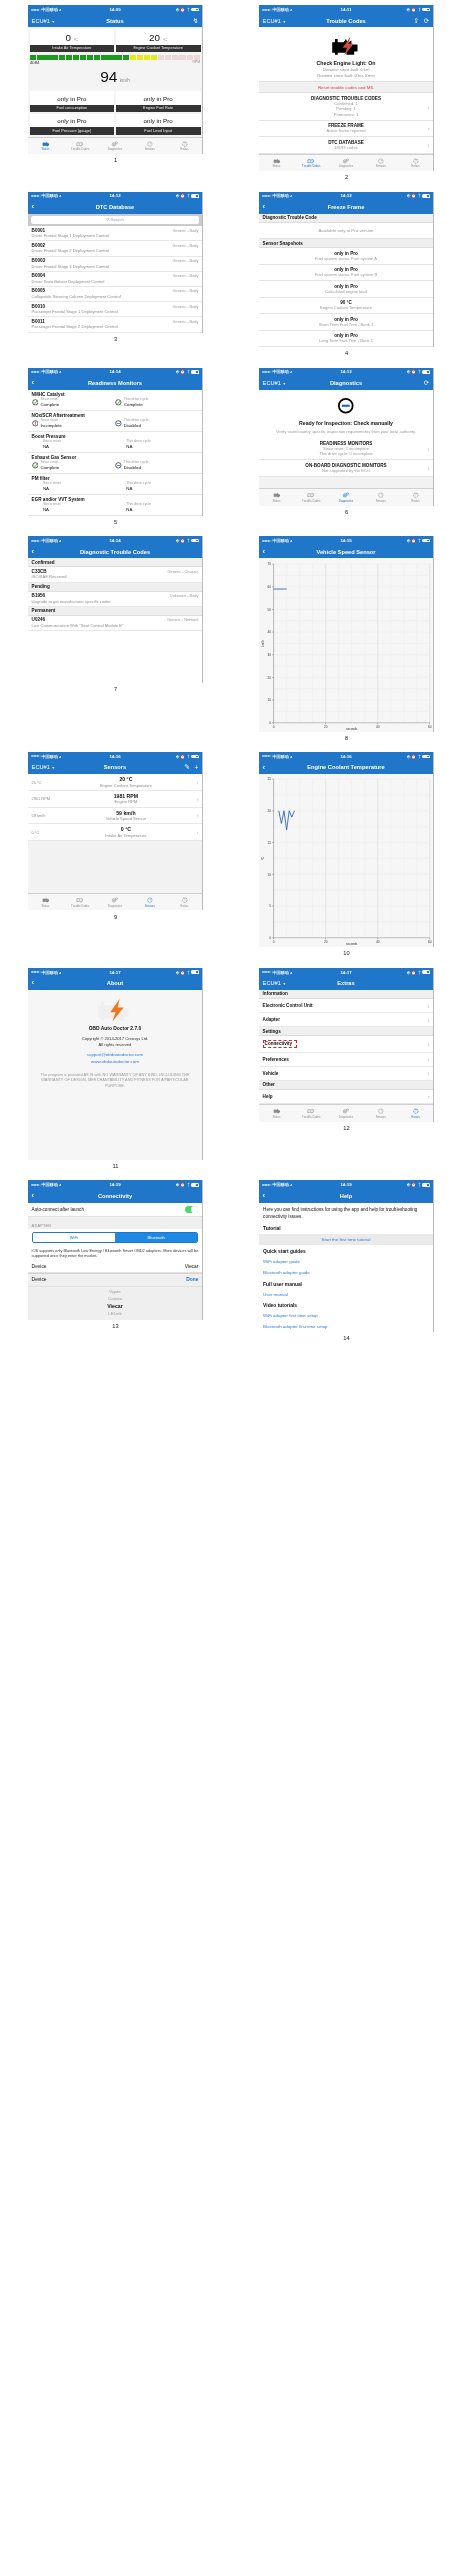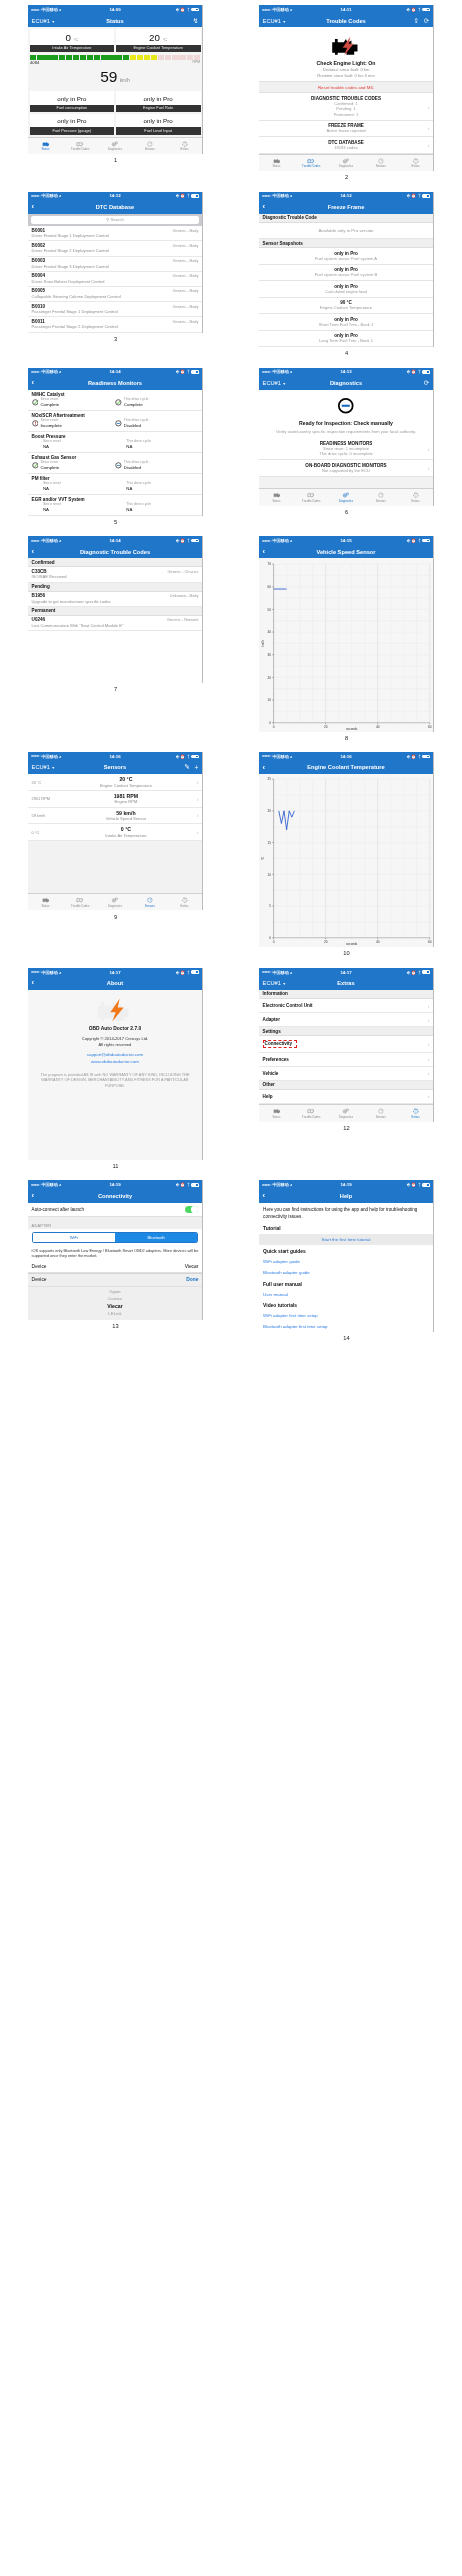--- a/index.html
+++ b/index.html
@@ -239,21 +239,21 @@
             <i style="background:#f0d7d7"></i>
             <i style="background:#f0d7d7"></i>
             <i style="background:#f0d7d7"></i>
             <i style="background:#f0d7d7"></i>
           </div>
     <div class="rpmlabels">
             <span>4084</span>
             <span class="r">RPM</span>
           </div>
         </div>
-  <div class="speedbox"><span class="v">59</span> <span class="u">km/h</span></div>
+  <div class="speedbox"><span class="v">94</span> <span class="u">km/h</span></div>
   <div class="gaugegrid">
           <div class="gauge pro">
             <div class="val">only in Pro</div>
             <div class="nm">Fuel consumption</div>
           </div>
           <div class="gauge pro">
             <div class="val">only in Pro</div>
             <div class="nm">Engine Fuel Rate</div>
           </div>
           <div class="gauge pro">

